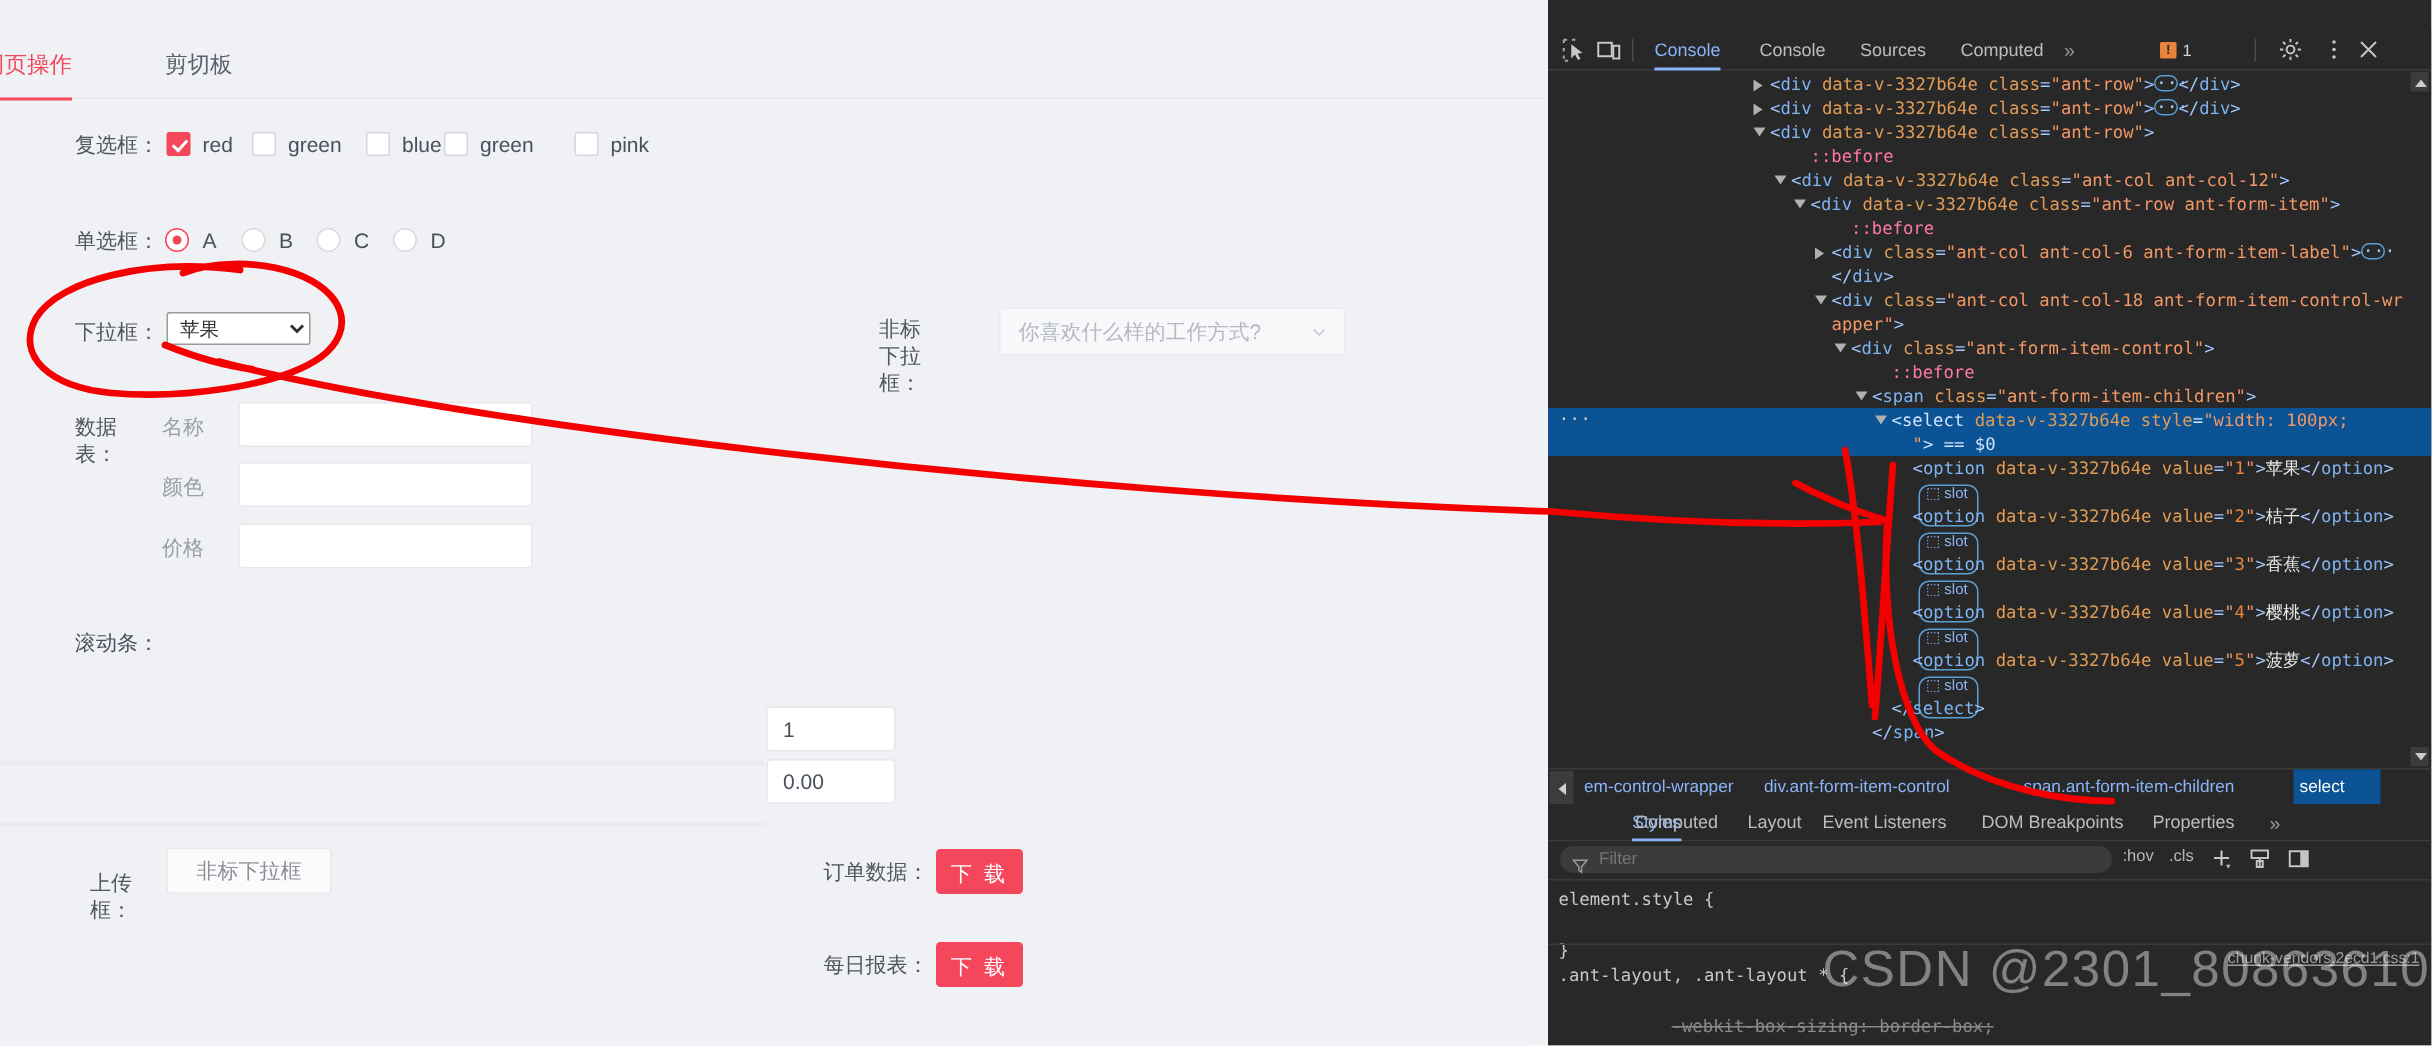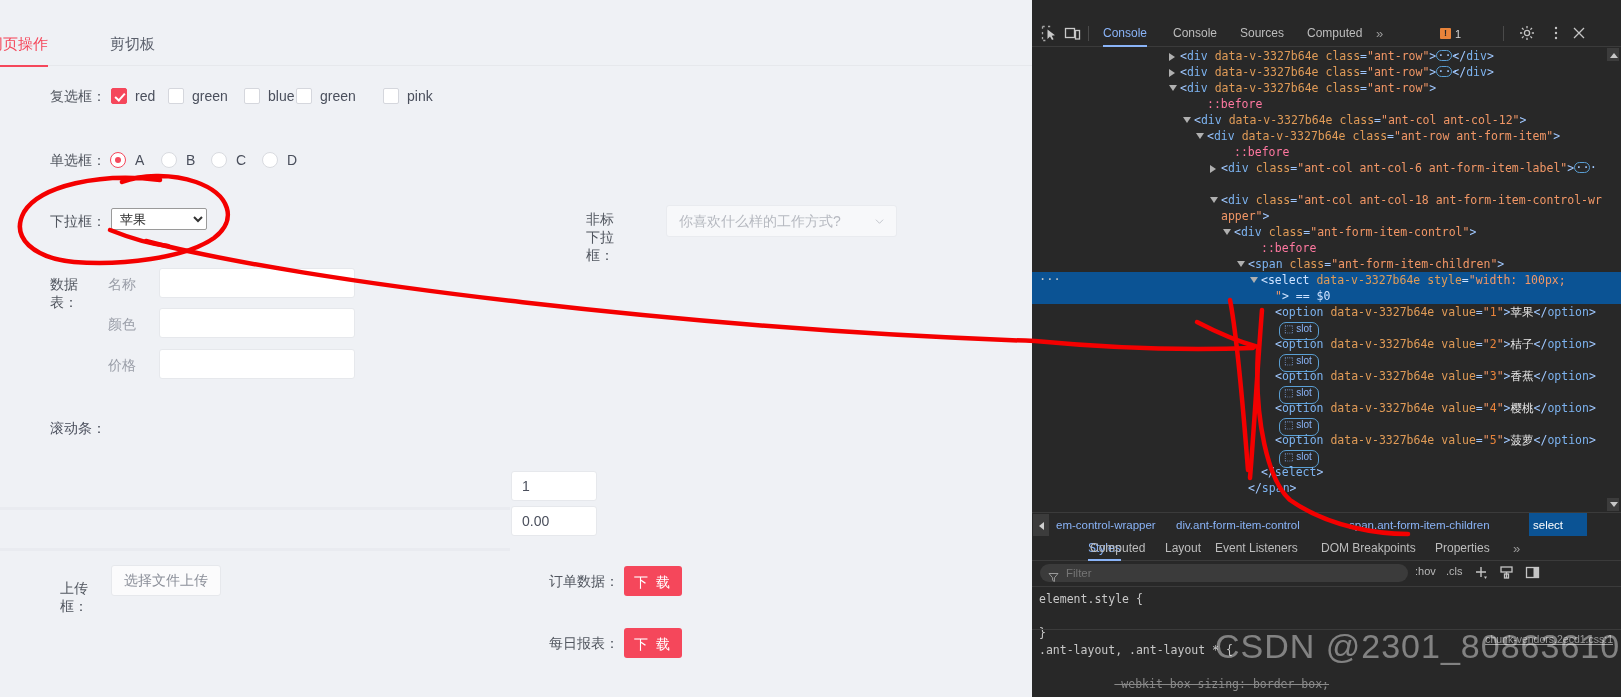--- a/index.html
+++ b/index.html
@@ -229,21 +229,21 @@
     border-style: solid;
   }
   .arrow.closed { border-width: 4px 0 4px 6px; border-color: transparent transparent transparent #b0b0b0; }
   .arrow.open   { border-width: 6px 4px 0 4px; border-color: #b0b0b0 transparent transparent transparent; }
   .ellipsis-badge {
     display: inline-block; width: 16px; height: 11px; line-height: 8px;
     border: 1px solid #5a9fd4; border-radius: 6px; color: #a0c8ff;
     text-align: center; font-size: 12px; vertical-align: 1px;
   }
   .slot-badge {
-    display: inline-block; height: 18px; line-height: 11px;
+    display: inline-block; height: 28px; line-height: 11px;
     border: 1px solid #5a9fd4; border-radius: 7px; color: #8ab4f8;
     padding: 0 6px 0 4px; font-size: 10px;
     font-family: "Liberation Sans", sans-serif;
   }
   .dl.sel { background: #0b5394; }
   .dl.sel .tok-punct, .dl.sel .tok-tag { color: #cfe3ff; }
   .dots3 { position: absolute; left: 7px; color: #c8c8c8; font-size: 12px; top: -1px; }
   #dt-scroll-up {
     position: absolute; right: 2px; top: 0; width: 12px; height: 13px;
     background: #3c3c3c;
@@ -452,21 +452,21 @@
     <div class="frow" id="row-scroll">滚动条：</div>
     <div class="hline" id="hl-0"></div>
     <div class="hline" id="hl-1"></div>
 
     <input class="ninput" id="ni-0" value="1" style="">
     <input class="ninput" id="ni-1" value="0.00" style="">
 
     <div class="frow" id="row-upload">
       <span class="flabel">上传框：</span>
     </div>
-    <div id="upload-btn">选择文件上传</div>
+    <div id="upload-btn">非标下拉框</div>
 
     <span class="dl-label" id="dll-0">订单数据：</span>
     <button class="dl-btn" id="dlb-0">下 载</button>
     <span class="dl-label" id="dll-1">每日报表：</span>
     <button class="dl-btn" id="dlb-1">下 载</button>
   </div>
 
   <div id="devtools">
 
 
@@ -518,20 +518,21 @@
       <div id="dt-scroll-up"></div>
       <div id="dt-scroll-dn"></div>
     <div class="dl" style="top: 0px;"><span class="arrow closed" style="left: 137px;"></span><span class="txt" style="margin-left: 148px;"><span class="tok-punct">&lt;</span><span class="tok-tag">div</span> <span class="tok-attr">data-v-3327b64e</span> <span class="tok-attr">class</span><span class="tok-punct">=</span><span class="tok-str">"ant-row"</span><span class="tok-punct">&gt;</span><span class="ellipsis-badge">···</span><span class="tok-punct">&lt;/</span><span class="tok-tag">div</span><span class="tok-punct">&gt;</span></span></div>
         <div class="dl" style="top: 16px;"><span class="arrow closed" style="left: 137px;"></span><span class="txt" style="margin-left: 148px;"><span class="tok-punct">&lt;</span><span class="tok-tag">div</span> <span class="tok-attr">data-v-3327b64e</span> <span class="tok-attr">class</span><span class="tok-punct">=</span><span class="tok-str">"ant-row"</span><span class="tok-punct">&gt;</span><span class="ellipsis-badge">···</span><span class="tok-punct">&lt;/</span><span class="tok-tag">div</span><span class="tok-punct">&gt;</span></span></div>
         <div class="dl" style="top: 32px;"><span class="arrow open" style="left: 137px;"></span><span class="txt" style="margin-left: 148px;"><span class="tok-punct">&lt;</span><span class="tok-tag">div</span> <span class="tok-attr">data-v-3327b64e</span> <span class="tok-attr">class</span><span class="tok-punct">=</span><span class="tok-str">"ant-row"</span><span class="tok-punct">&gt;</span></span></div>
         <div class="dl" style="top: 48px;"><span class="txt" style="margin-left: 175px;"><span class="tok-pseudo">::before</span></span></div>
         <div class="dl" style="top: 64px;"><span class="arrow open" style="left: 151px;"></span><span class="txt" style="margin-left: 162px;"><span class="tok-punct">&lt;</span><span class="tok-tag">div</span> <span class="tok-attr">data-v-3327b64e</span> <span class="tok-attr">class</span><span class="tok-punct">=</span><span class="tok-str">"ant-col ant-col-12"</span><span class="tok-punct">&gt;</span></span></div>
         <div class="dl" style="top: 80px;"><span class="arrow open" style="left: 164px;"></span><span class="txt" style="margin-left: 175px;"><span class="tok-punct">&lt;</span><span class="tok-tag">div</span> <span class="tok-attr">data-v-3327b64e</span> <span class="tok-attr">class</span><span class="tok-punct">=</span><span class="tok-str">"ant-row ant-form-item"</span><span class="tok-punct">&gt;</span></span></div>
         <div class="dl" style="top: 96px;"><span class="txt" style="margin-left: 202px;"><span class="tok-pseudo">::before</span></span></div>
         <div class="dl" style="top: 112px;"><span class="arrow closed" style="left: 178px;"></span><span class="txt" style="margin-left: 189px;"><span class="tok-punct">&lt;</span><span class="tok-tag">div</span> <span class="tok-attr">class</span><span class="tok-punct">=</span><span class="tok-str">"ant-col ant-col-6 ant-form-item-label"</span><span class="tok-punct">&gt;</span><span class="ellipsis-badge">···</span></span></div>
+        <div class="dl" style="top: 128px;"><span class="txt" style="margin-left: 189px;"><span class="tok-punct">&lt;/</span><span class="tok-tag">div</span><span class="tok-punct">&gt;</span></span></div>
         <div class="dl" style="top: 144px;"><span class="arrow open" style="left: 178px;"></span><span class="txt" style="margin-left: 189px;"><span class="tok-punct">&lt;</span><span class="tok-tag">div</span> <span class="tok-attr">class</span><span class="tok-punct">=</span><span class="tok-str">"ant-col ant-col-18 ant-form-item-control-wr</span></span></div>
         <div class="dl" style="top: 160px;"><span class="txt" style="margin-left: 189px;"><span class="tok-str">apper"</span><span class="tok-punct">&gt;</span></span></div>
         <div class="dl" style="top: 176px;"><span class="arrow open" style="left: 191px;"></span><span class="txt" style="margin-left: 202px;"><span class="tok-punct">&lt;</span><span class="tok-tag">div</span> <span class="tok-attr">class</span><span class="tok-punct">=</span><span class="tok-str">"ant-form-item-control"</span><span class="tok-punct">&gt;</span></span></div>
         <div class="dl" style="top: 192px;"><span class="txt" style="margin-left: 229px;"><span class="tok-pseudo">::before</span></span></div>
         <div class="dl" style="top: 208px;"><span class="arrow open" style="left: 205px;"></span><span class="txt" style="margin-left: 216px;"><span class="tok-punct">&lt;</span><span class="tok-tag">span</span> <span class="tok-attr">class</span><span class="tok-punct">=</span><span class="tok-str">"ant-form-item-children"</span><span class="tok-punct">&gt;</span></span></div>
         <div class="dl sel" style="top: 224px;"><span class="arrow open" style="left: 218px;"></span><span class="dots3">···</span><span class="txt" style="margin-left: 229px;"><span class="tok-punct">&lt;</span><span class="tok-tag">select</span> <span class="tok-attr">data-v-3327b64e</span> <span class="tok-attr">style</span><span class="tok-punct">=</span><span class="tok-str">"width: 100px;</span></span></div>
         <div class="dl sel" style="top: 240px;"><span class="txt" style="margin-left: 243px;"><span class="tok-str">"</span><span class="tok-punct">&gt;</span> <span style="color:#cfe3ff">== $0</span></span></div>
         <div class="dl" style="top: 256px;"><span class="txt" style="margin-left: 243px;"><span class="tok-punct">&lt;</span><span class="tok-tag">option</span> <span class="tok-attr">data-v-3327b64e</span> <span class="tok-attr">value</span><span class="tok-punct">=</span><span class="tok-str">"</span><span class="tok-num">1</span><span class="tok-str">"</span><span class="tok-punct">&gt;</span><span class="tok-text">苹果</span><span class="tok-punct">&lt;/</span><span class="tok-tag">option</span><span class="tok-punct">&gt;</span></span></div>
         <div class="dl" style="top: 272px;"><span class="txt" style="margin-left: 247px;"><span class="slot-badge">⬚ slot</span></span></div>
         <div class="dl" style="top: 288px;"><span class="txt" style="margin-left: 243px;"><span class="tok-punct">&lt;</span><span class="tok-tag">option</span> <span class="tok-attr">data-v-3327b64e</span> <span class="tok-attr">value</span><span class="tok-punct">=</span><span class="tok-str">"</span><span class="tok-num">2</span><span class="tok-str">"</span><span class="tok-punct">&gt;</span><span class="tok-text">桔子</span><span class="tok-punct">&lt;/</span><span class="tok-tag">option</span><span class="tok-punct">&gt;</span></span></div>

